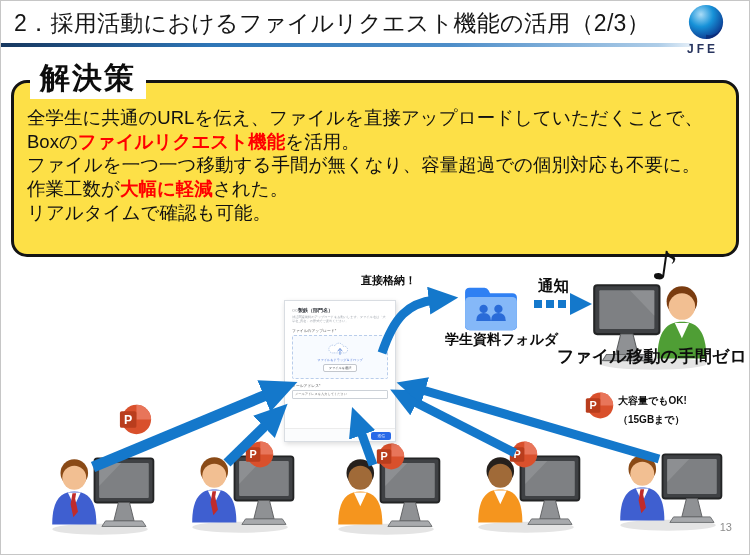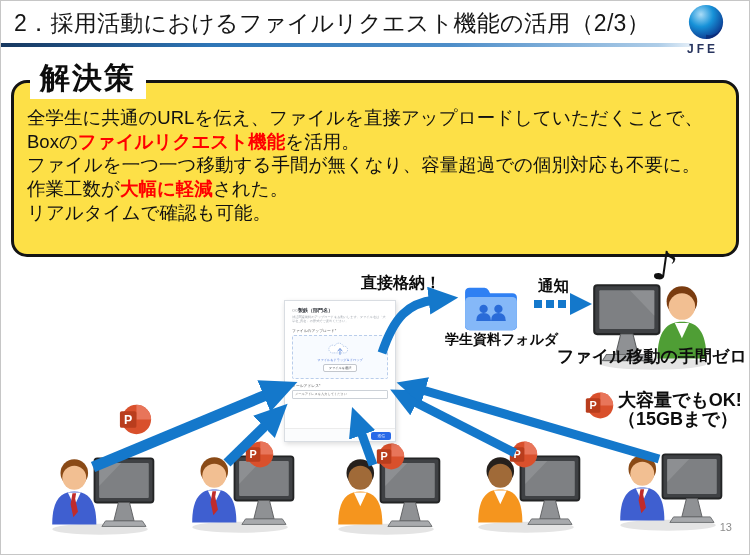--- a/index.html
+++ b/index.html
@@ -224,41 +224,41 @@
       <div class="ppt" style="left:584px;top:390px;width:29px;height:29px">
     <svg viewBox="0 0 36 36" width="100%" height="100%">
       <circle cx="19" cy="18" r="16" style="fill:var(--ppt)"></circle>
       <path d="M19,2 A16,16 0 0 1 35,18 L19,18 Z" fill="#e8755a"></path>
       <rect x="1" y="9" width="18" height="18" rx="2" fill="#b93d1d"></rect>
       <text x="10" y="22.5" font-size="13.5" font-weight="bold" fill="#ffffff" text-anchor="middle" font-family="Liberation Sans, sans-serif">P</text>
     </svg>
   </div>
     </div>
 
-  <div class="lbl" style="left:360px;top:272px;font-size:16px">直接格納！</div>
+  <div class="lbl" style="left:360px;top:272px;font-size:11px">直接格納！</div>
 
   <div class="folder">
     <svg viewBox="0 0 64 54" width="100%" height="100%">
       <path d="M4,10 Q4,5 9,5 L25,5 Q28,5 29.5,8 L31,11 L55,11 Q60,11 60,16 L60,46 Q60,51 55,51 L9,51 Q4,51 4,46 Z" style="fill:var(--folder-back)"></path>
       <rect x="4" y="15" width="56" height="36" rx="5" style="fill:var(--folder-front)"></rect>
       <g style="fill:#2a6bd8">
         <circle cx="24" cy="28" r="4.5"></circle>
           <path d="M16,41 Q16,32.5 24,32.5 Q32,32.5 32,41 Z"></path>
         <circle cx="40" cy="28" r="4.5"></circle>
           <path d="M32,41 Q32,32.5 40,32.5 Q48,32.5 48,41 Z"></path>
       </g>
     </svg>
   </div>
   <div class="lbl" style="left:444px;top:330px;font-size:14px">学生資料フォルダ</div>
 
   <div class="lbl" style="left:537px;top:275px;font-size:15.5px">通知</div>
   <div class="note">♪</div>
   <div class="lbl" style="left:556px;top:344px;font-size:17px">ファイル移動の手間ゼロ！</div>
 
-  <div class="lbl" style="left:617px;top:390px;font-size:18px;line-height:19px">
+  <div class="lbl" style="left:617px;top:390px;font-size:10px;line-height:19px">
     <div>大容量でもOK!</div>
     <div>（15GBまで）</div>
   </div>
 
   <div class="mini-form">
     <div class="mf-title">○○製鉄（部門名）</div>
     <div class="mf-desc">就活関連資料のアップロードをお願いします。ファイル名は「大学名_氏名」の形式でご提出ください。</div>
     <div class="mf-label">ファイルのアップロード*</div>
     <div class="mf-upload">
       <svg viewBox="0 0 40 24" width="26" height="16">

